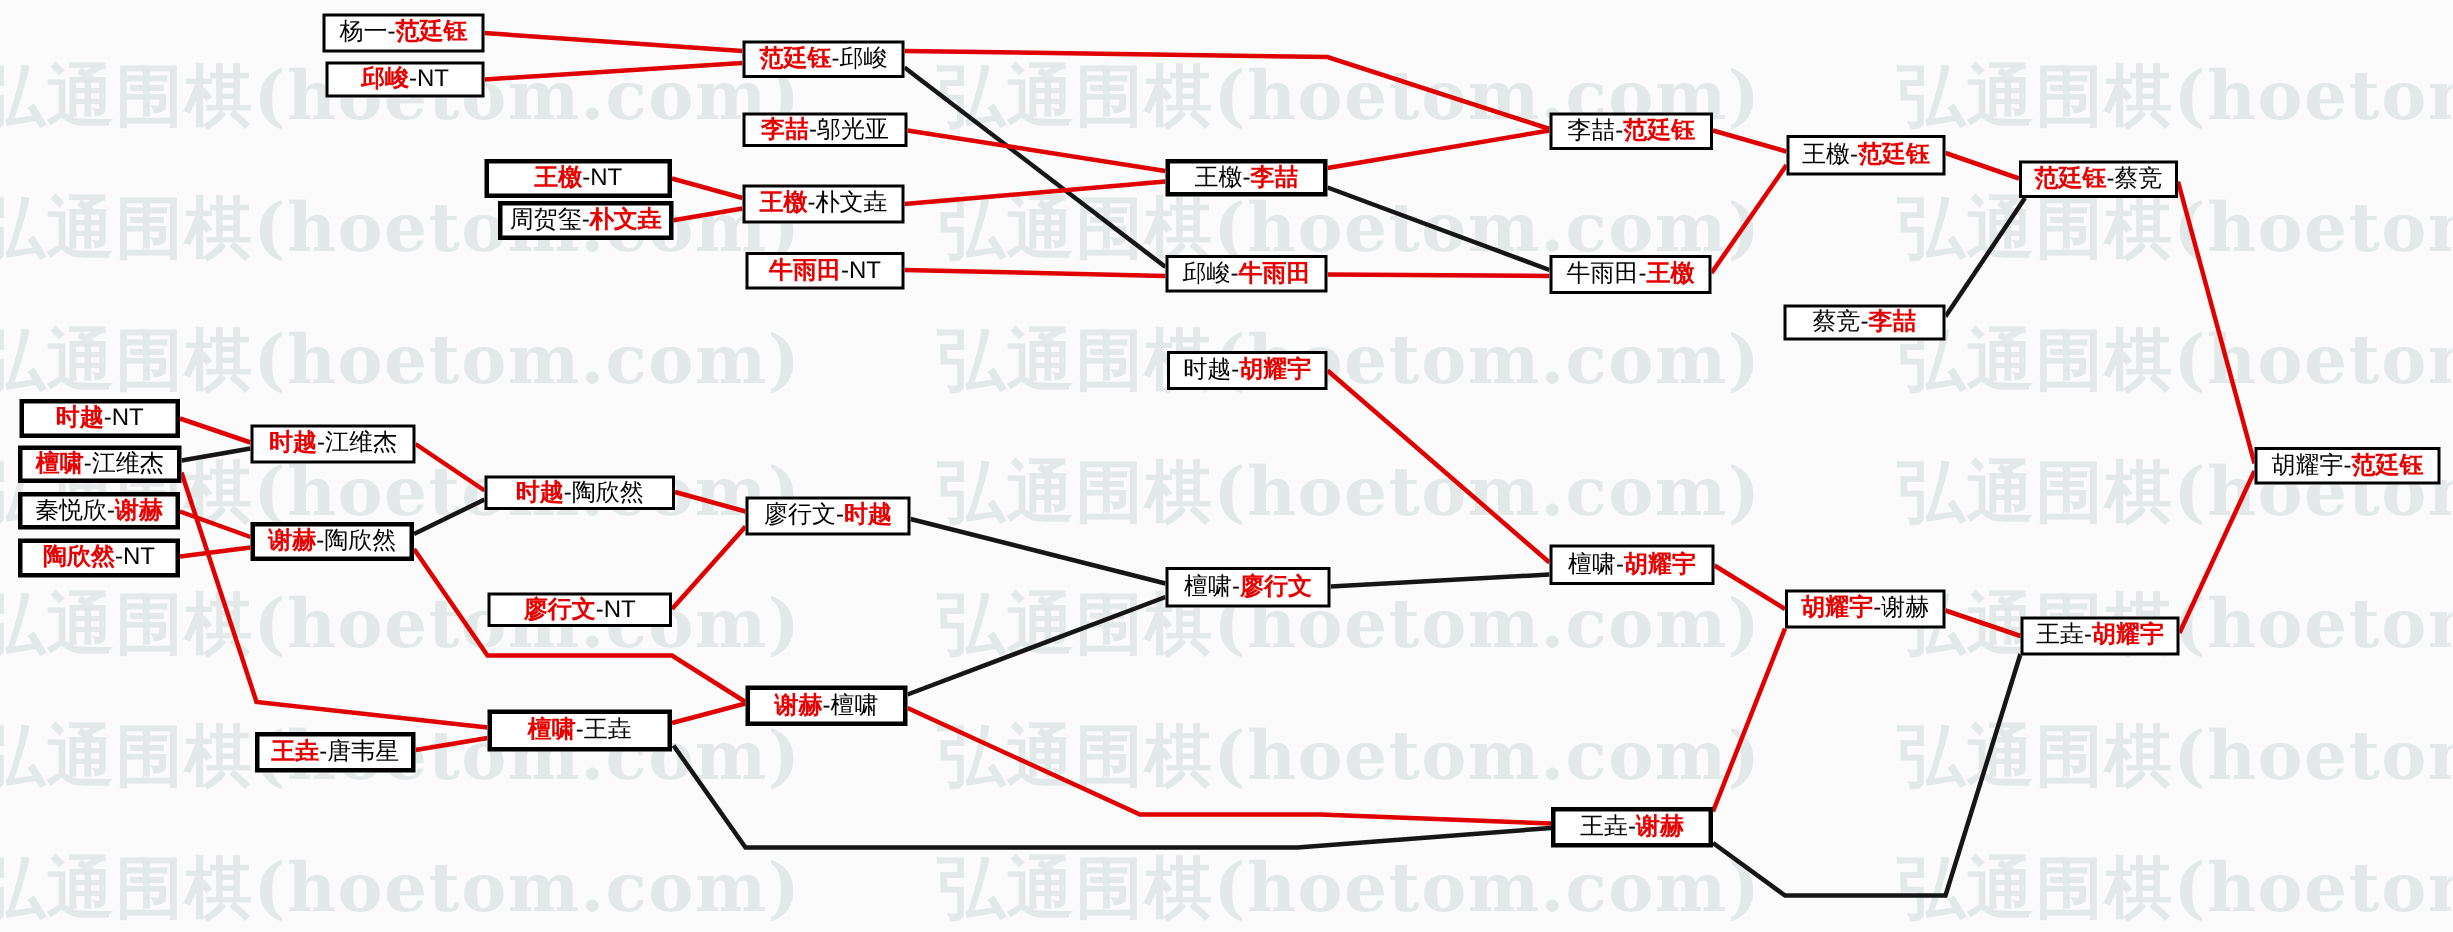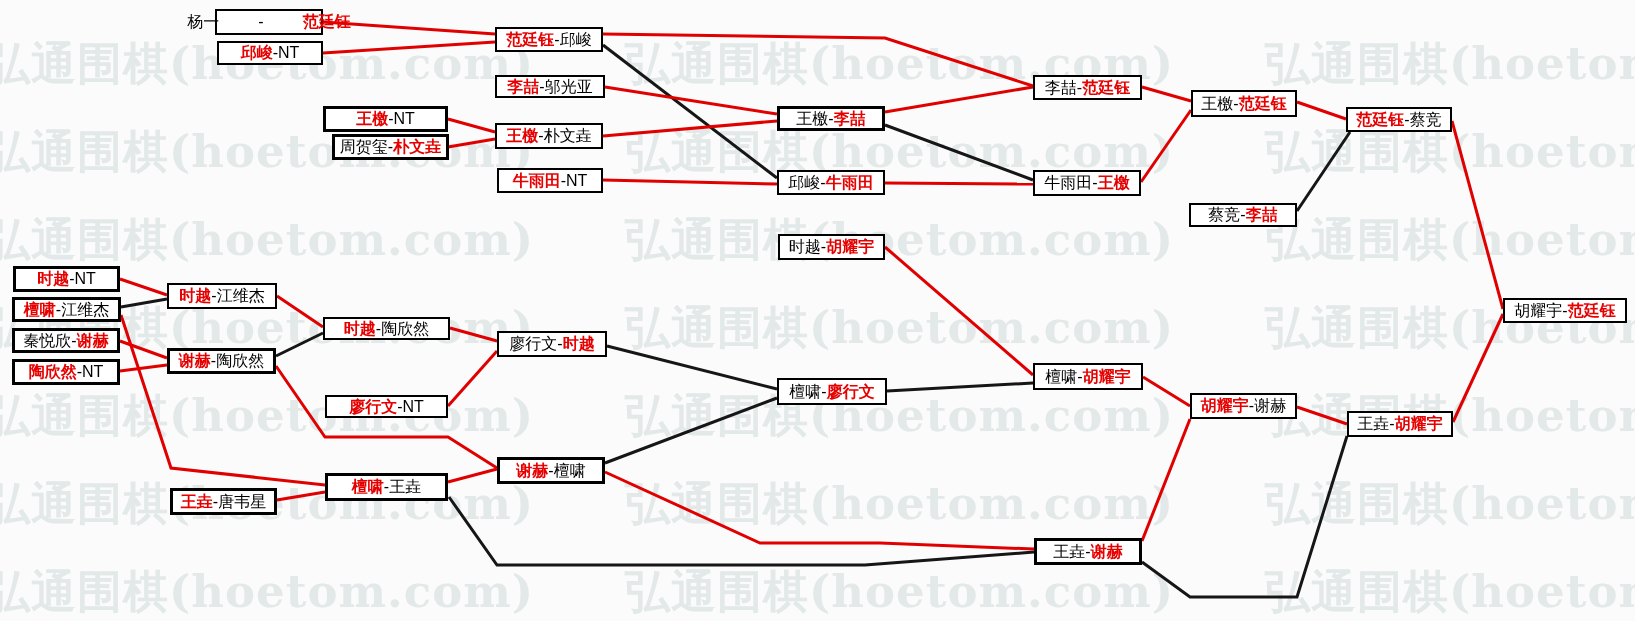--- a/index.html
+++ b/index.html
@@ -86,21 +86,21 @@
       <polyline points="448,482 497,469" fill="none" stroke="#e00000" stroke-width="3"></polyline>
       <polyline points="449,497 497,565 865,565 1034,552" fill="none" stroke="#161616" stroke-width="3"></polyline>
       <polyline points="605,472 760,543 880,543 1034,549" fill="none" stroke="#e00000" stroke-width="3"></polyline>
       <polyline points="1142,541 1190,419" fill="none" stroke="#e00000" stroke-width="3"></polyline>
       <polyline points="1142,562 1190,597 1297,597 1347,436" fill="none" stroke="#161616" stroke-width="3"></polyline>
       <polyline points="1143,377 1190,406" fill="none" stroke="#e00000" stroke-width="3"></polyline>
       <polyline points="1297,407 1347,424" fill="none" stroke="#e00000" stroke-width="3"></polyline>
       <polyline points="1453,422 1503,314" fill="none" stroke="#e00000" stroke-width="3"></polyline>
     </svg>
   <div id="box-layer">
-      <div class="match" style="left: 215px; top: 9px; width: 108px; height: 26px; gap: 39px;">
+      <div class="match" style="left: 215px; top: 9px; width: 108px; height: 26px;">
         <span>杨一</span>
         <span>-</span>
         <span class="win">范廷钰</span>
       </div>
       <div class="match" style="left: 217px; top: 41px; width: 106px; height: 24px;">
         <span class="win">邱峻</span>
         <span>-</span>
         <span>NT</span>
       </div>
       <div class="match bold" style="left: 323px; top: 106px; width: 125px; height: 26px;">

